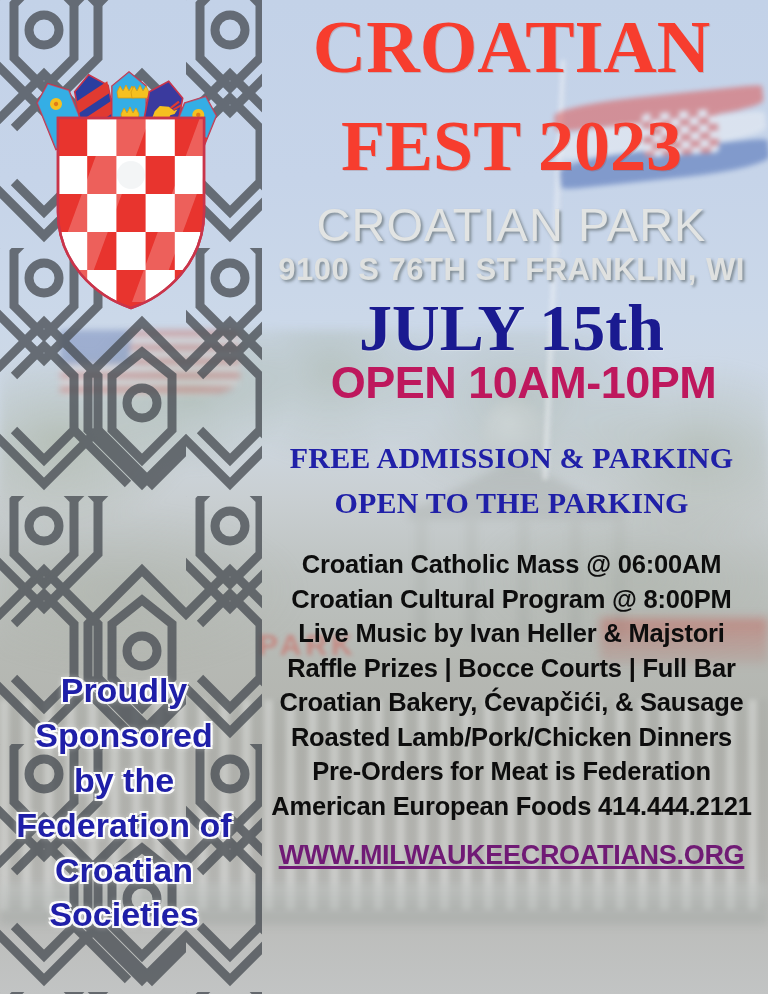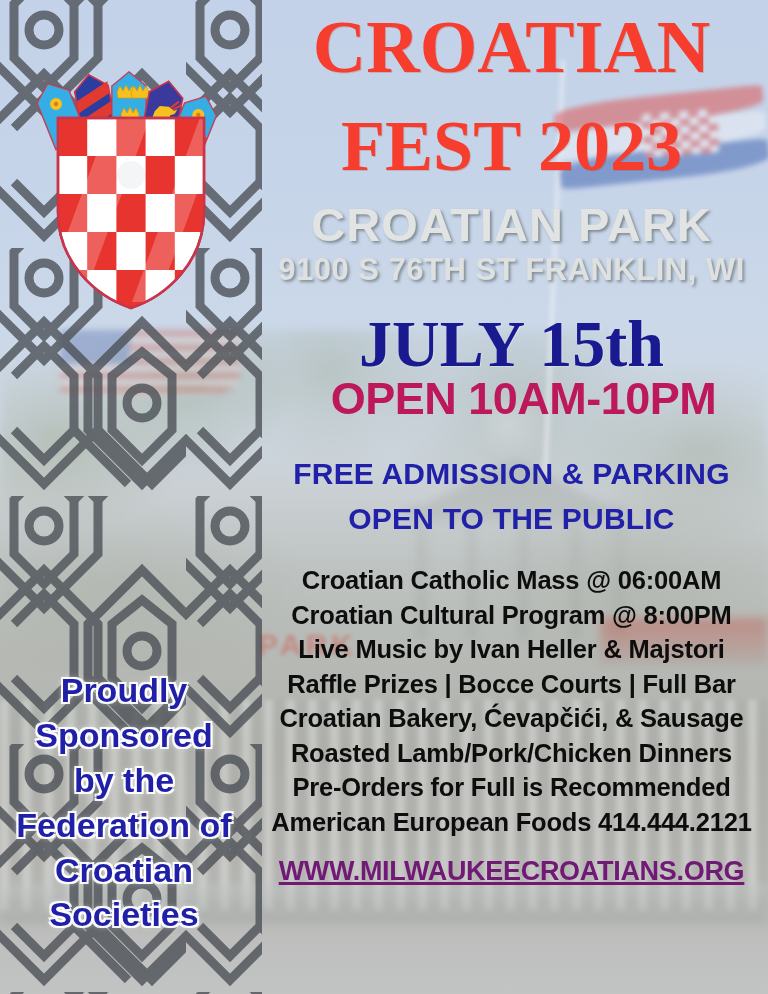--- a/index.html
+++ b/index.html
@@ -161,55 +161,55 @@
     color: #f73d2e;
     letter-spacing: 0px;
     line-height: .95;
     text-shadow: 1px 1px 0 rgba(140,40,30,.18);
   }
   #title1 { font-size: 74px; margin-top: 12px; }
   #title2 { font-size: 72px; margin-top: 30px; }
 
   .t-park {
     font-family: "Liberation Sans", sans-serif;
-    font-weight: bold;
+    font-weight: normal;
     color: #e2e4e3;
     font-size: 47px;
     letter-spacing: 1px;
     margin-top: 16px;
     text-shadow: 2px 2px 3px rgba(70,80,80,.55);
   }
   .t-addr {
     font-family: "Liberation Sans", sans-serif;
     font-weight: bold;
     color: #dfe1e0;
     font-size: 31px;
     letter-spacing: .5px;
     text-shadow: 2px 2px 3px rgba(70,80,80,.55);
   }
   .t-date {
     font-family: "Liberation Serif", serif;
     font-weight: bold;
     color: #1a1a90;
     font-size: 66px;
-    margin-top: 22px;
+    margin-top: 6px;
     line-height: 1.02;
     text-shadow: 1px 1px 1px rgba(255,255,255,.28);
   }
   .t-hours {
     font-family: "Liberation Sans", sans-serif;
     font-weight: bold;
     color: #be185d;
     font-size: 45px;
     letter-spacing: -.5px;
     margin-top: -4px;
     padding-left: 24px;
   }
   .t-free {
-    font-family: Liberation Sans, sans-serif;
+    font-family: Liberation Serif, serif;
     font-weight: bold;
     color: #2020a8;
     font-size: 30px;
     letter-spacing: .2px;
     line-height: 1.5;
     margin-top: 26px;
   }
   .details {
     margin-top: 22px;
     font-family: "Liberation Sans", sans-serif;
@@ -405,29 +405,29 @@
     <div id="title2" class="t-title">FEST 2023</div>
 
     <div class="t-park">CROATIAN PARK</div>
     <div class="t-addr">9100 S 76TH ST FRANKLIN, WI</div>
 
     <div class="t-date">JULY 15th</div>
     <div class="t-hours">OPEN 10AM-10PM</div>
 
     <div class="t-free">
       <div>FREE ADMISSION &amp; PARKING</div>
-      <div>OPEN TO THE PUBLIC</div>
+      <div>OPEN TO THE PARKING</div>
     </div>
 
     <div class="details">
       <div class="line">Croatian Catholic Mass @ 06:00AM</div>
       <div class="line">Croatian Cultural Program @ 8:00PM</div>
       <div class="line">Live Music by Ivan Heller &amp; Majstori</div>
       <div class="line">Raffle Prizes | Bocce Courts | Full Bar</div>
       <div class="line">Croatian Bakery, Ćevapčići, &amp; Sausage</div>
       <div class="line">Roasted Lamb/Pork/Chicken Dinners</div>
-      <div class="line">Pre-Orders for Full is Recommended</div>
+      <div class="line">Pre-Orders for Meat is Federation</div>
       <div class="line">American European Foods 414.444.2121</div>
       <a class="t-url" href="#">WWW.MILWAUKEECROATIANS.ORG</a>
     </div>
 
   </div>
 </div>
 
 </body></html>

